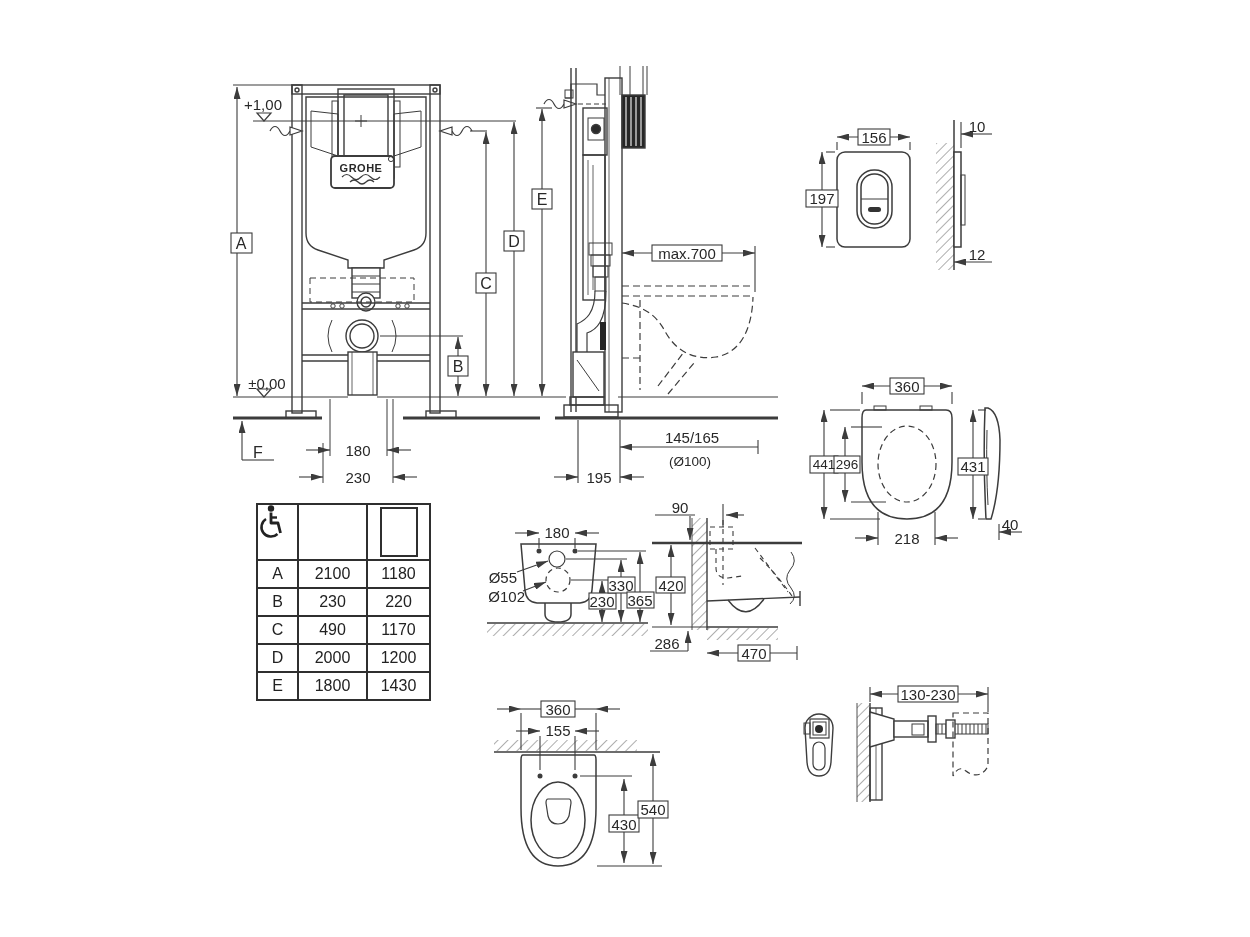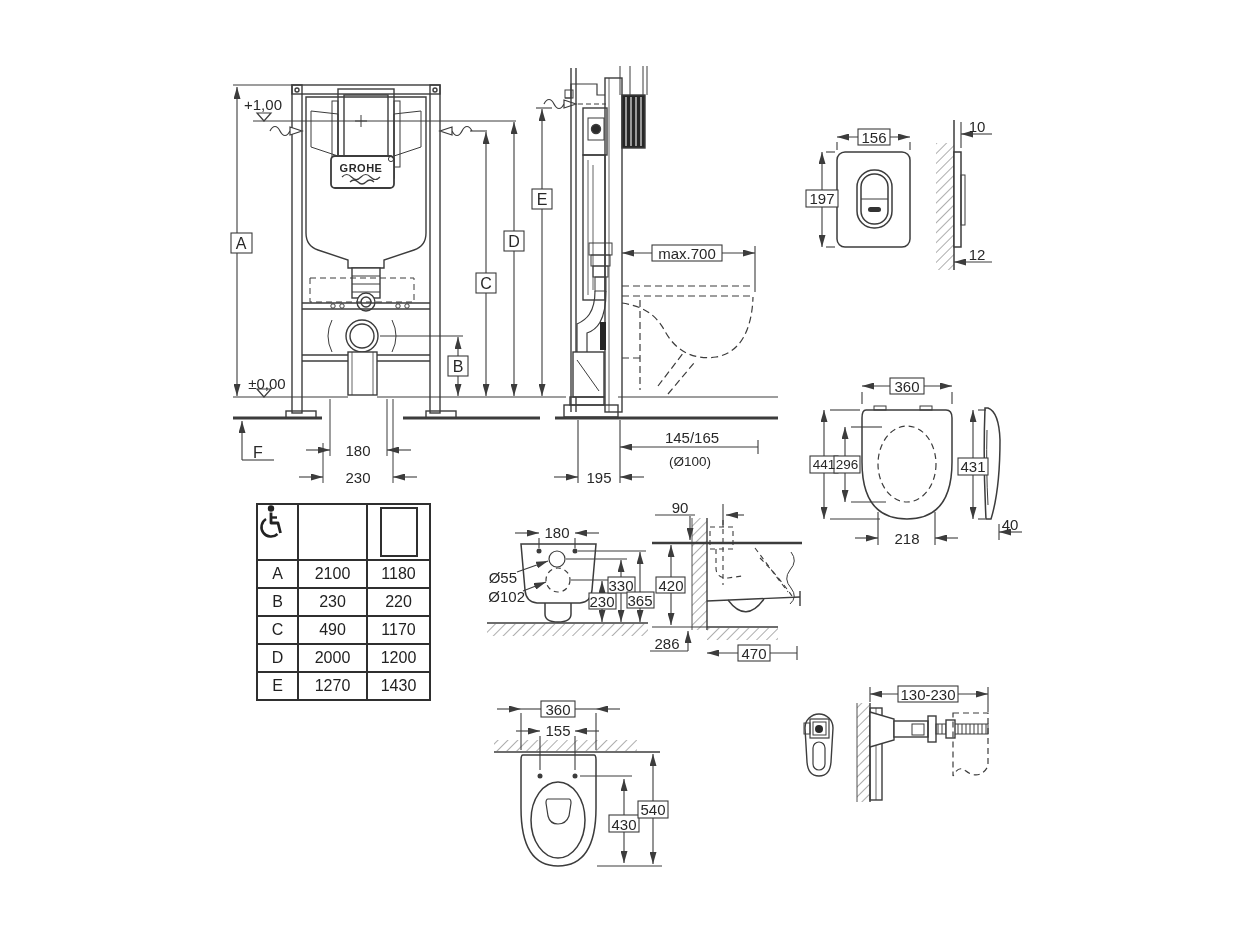--- a/index.html
+++ b/index.html
@@ -484,19 +484,19 @@
     <td class="c2">490</td>
     <td class="c3">1170</td>
   </tr>
   <tr class="row">
     <td class="c1">D</td>
     <td class="c2">2000</td>
     <td class="c3">1200</td>
   </tr>
   <tr class="row">
     <td class="c1">E</td>
-    <td class="c2">1270</td>
+    <td class="c2">1800</td>
     <td class="c3">1430</td>
   </tr>
 </tbody>
     </table>
 
 </div>
 
 </body></html>

